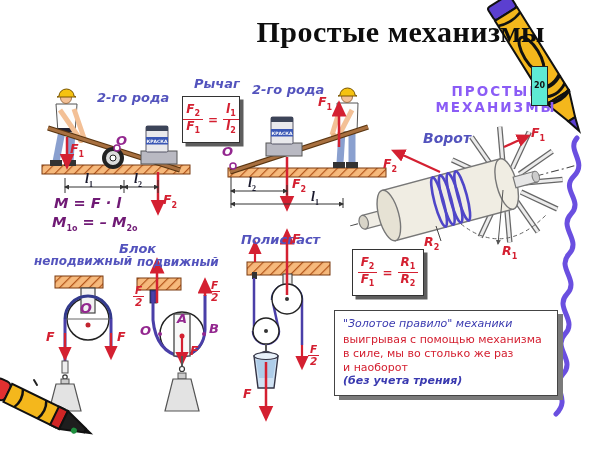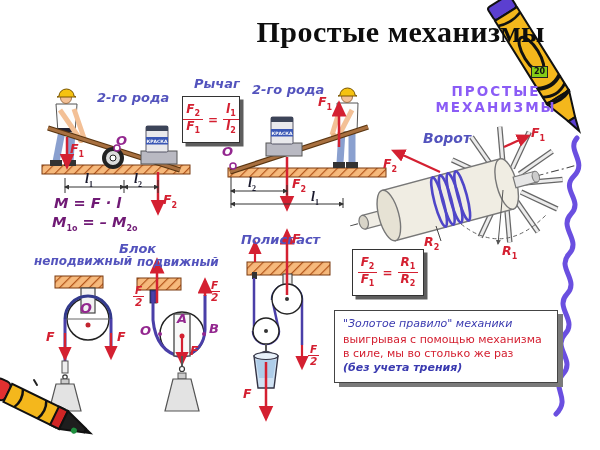--- a/index.html
+++ b/index.html
@@ -24,22 +24,22 @@
         display:flex;align-items:center;justify-content:center;gap:5px;color:#d42031;font-weight:bold;font-style:italic}
   .frac{display:inline-flex;flex-direction:column;align-items:center;font-size:12px;line-height:1.15}
   .frac .fn{border-bottom:1.5px solid #d42031;padding:0 3px}
   .feq{font-size:12px}
   .mom{position:absolute;font-style:italic;font-weight:bold;font-size:14.5px;color:#701a75;line-height:1;white-space:nowrap}
   .grbox{left:334px;top:310px;width:224px;background:#fff;border:1.5px solid #444;
          box-shadow:5px 4px 0 #7a7a7a;padding:6px 8px 8px}
   .gr-title{color:#3a3ab0;font-style:italic;font-size:11px;margin-bottom:3px;white-space:nowrap}
   .gr-body{color:#d42031;font-size:11px;font-weight:normal;line-height:1.25;white-space:nowrap}
   .gr-note{color:#3a3ab0;font-style:italic;font-weight:bold;font-size:11px;white-space:nowrap}
-  .badge{left:531px;top:66px;background:#84cc16;border:1px solid #222;font-size:8px;font-weight:bold;
-         color:#111;padding:0 2px;line-height:10px}
+  .badge{left:531px;top:66px;background:#5eead4;border:1px solid #222;font-size:8px;font-weight:bold;
+         color:#111;padding:14px 2px;line-height:10px}
   svg{position:absolute;left:0;top:0}
 </style>
 </head>
 <body>
 
 <svg width="600" height="450" viewBox="0 0 600 450">
   <defs>
     <pattern id="hatch" width="7" height="7" patternUnits="userSpaceOnUse" patternTransform="rotate(45)">
       <rect width="7" height="7" fill="#f6b97c"></rect>
       <line x1="0" y1="0" x2="0" y2="7" stroke="#b3541a" stroke-width="2.4"></line>
@@ -370,17 +370,18 @@
 <span class="sym red" style="left:383px;top:158px"><i>F</i><sub>2</sub></span>
 <span class="sym red" style="left:531px;top:127px"><i>F</i><sub>1</sub></span>
 <span class="sym red" style="left:424px;top:236px"><i>R</i><sub>2</sub></span>
 <span class="sym red" style="left:502px;top:245px"><i>R</i><sub>1</sub></span>
 
 <div class="abs grbox">
   <div class="gr-title">"Золотое правило" механики</div>
   <div class="gr-body">
     <div>выигрывая с помощью механизма</div>
     <div>в силе, мы во столько же раз</div>
+    <div>и наоборот</div>
   </div>
   <div class="gr-note">(без учета трения)</div>
 </div>
 
 <div class="abs badge">20</div>
 
 </body></html>

